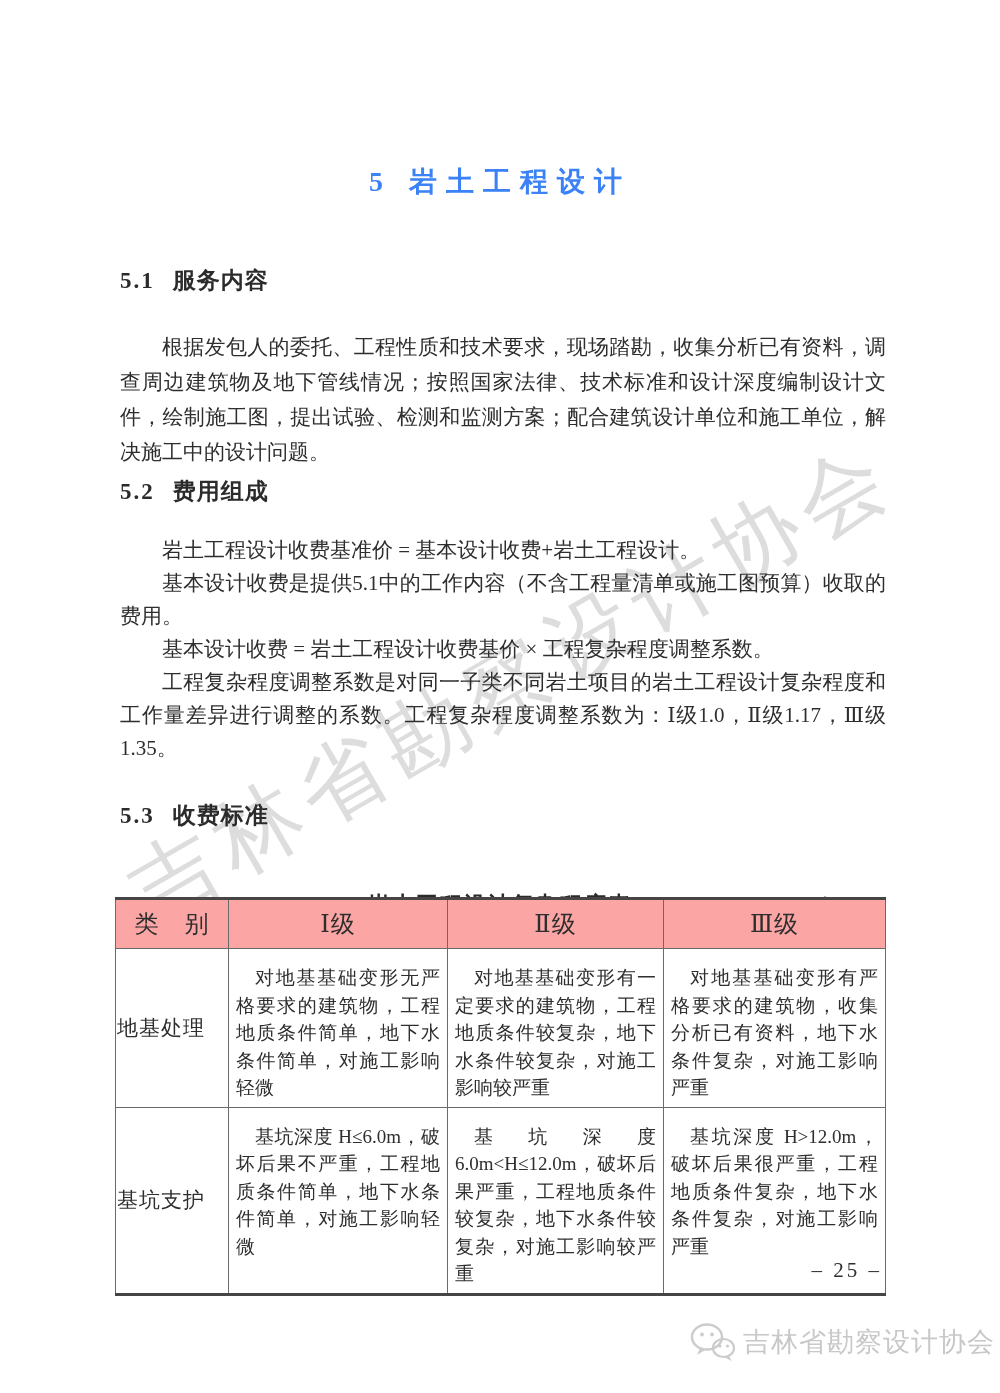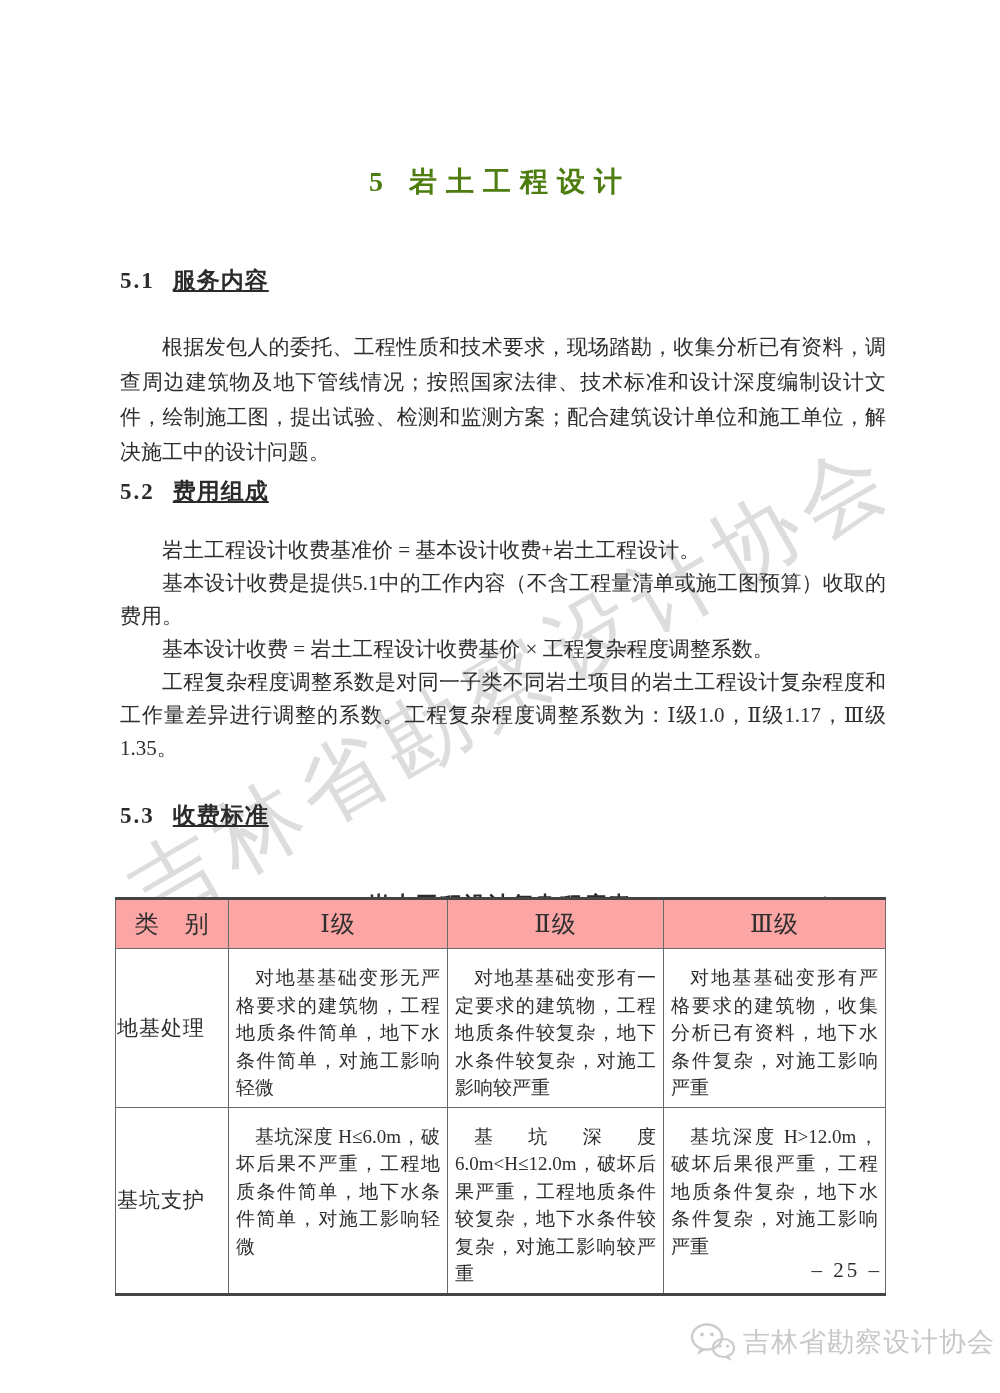--- a/index.html
+++ b/index.html
@@ -22,31 +22,31 @@
     white-space:nowrap;
     color:rgba(175,175,175,0.42);
     z-index:0;
     pointer-events:none;
     font-family:"Liberation Serif","DejaVu Serif",serif;
   }
   .content { position:absolute; inset:0; z-index:1; }
   
   .doc-title {
     position:absolute; top:163px; left:0; width:1000px;
-    text-align:center; font-weight:bold; font-size:28px; color:#4d7c0f;
+    text-align:center; font-weight:bold; font-size:28px; color:#3b82f6;
   }
   .doc-title .num { margin-right:26px; }
   .doc-title .txt { letter-spacing:0.32em; }
   
   .sec-heading {
     position:absolute; left:120px;
     font-weight:bold; font-size:23px; color:#2b2b2b;
   }
   .sec-heading .num { margin-right:18px; letter-spacing:2px;text-align:center; }
-  .sec-heading .lbl { letter-spacing:1px;text-decoration:underline; }
+  .sec-heading .lbl { letter-spacing:1px; }
   #h51 { top:265px; }
   #h52 { top:476px; }
   #h53 { top:800px; }
   
   .para-block { position:absolute; left:120px; width:766px; }
   #p51 { top:330px; }
   #p52 { top:534px; }
   .para {
     margin:0; font-size:21px; line-height:33px;
     text-align:justify; text-indent:2em; color:#2e2e2e;

